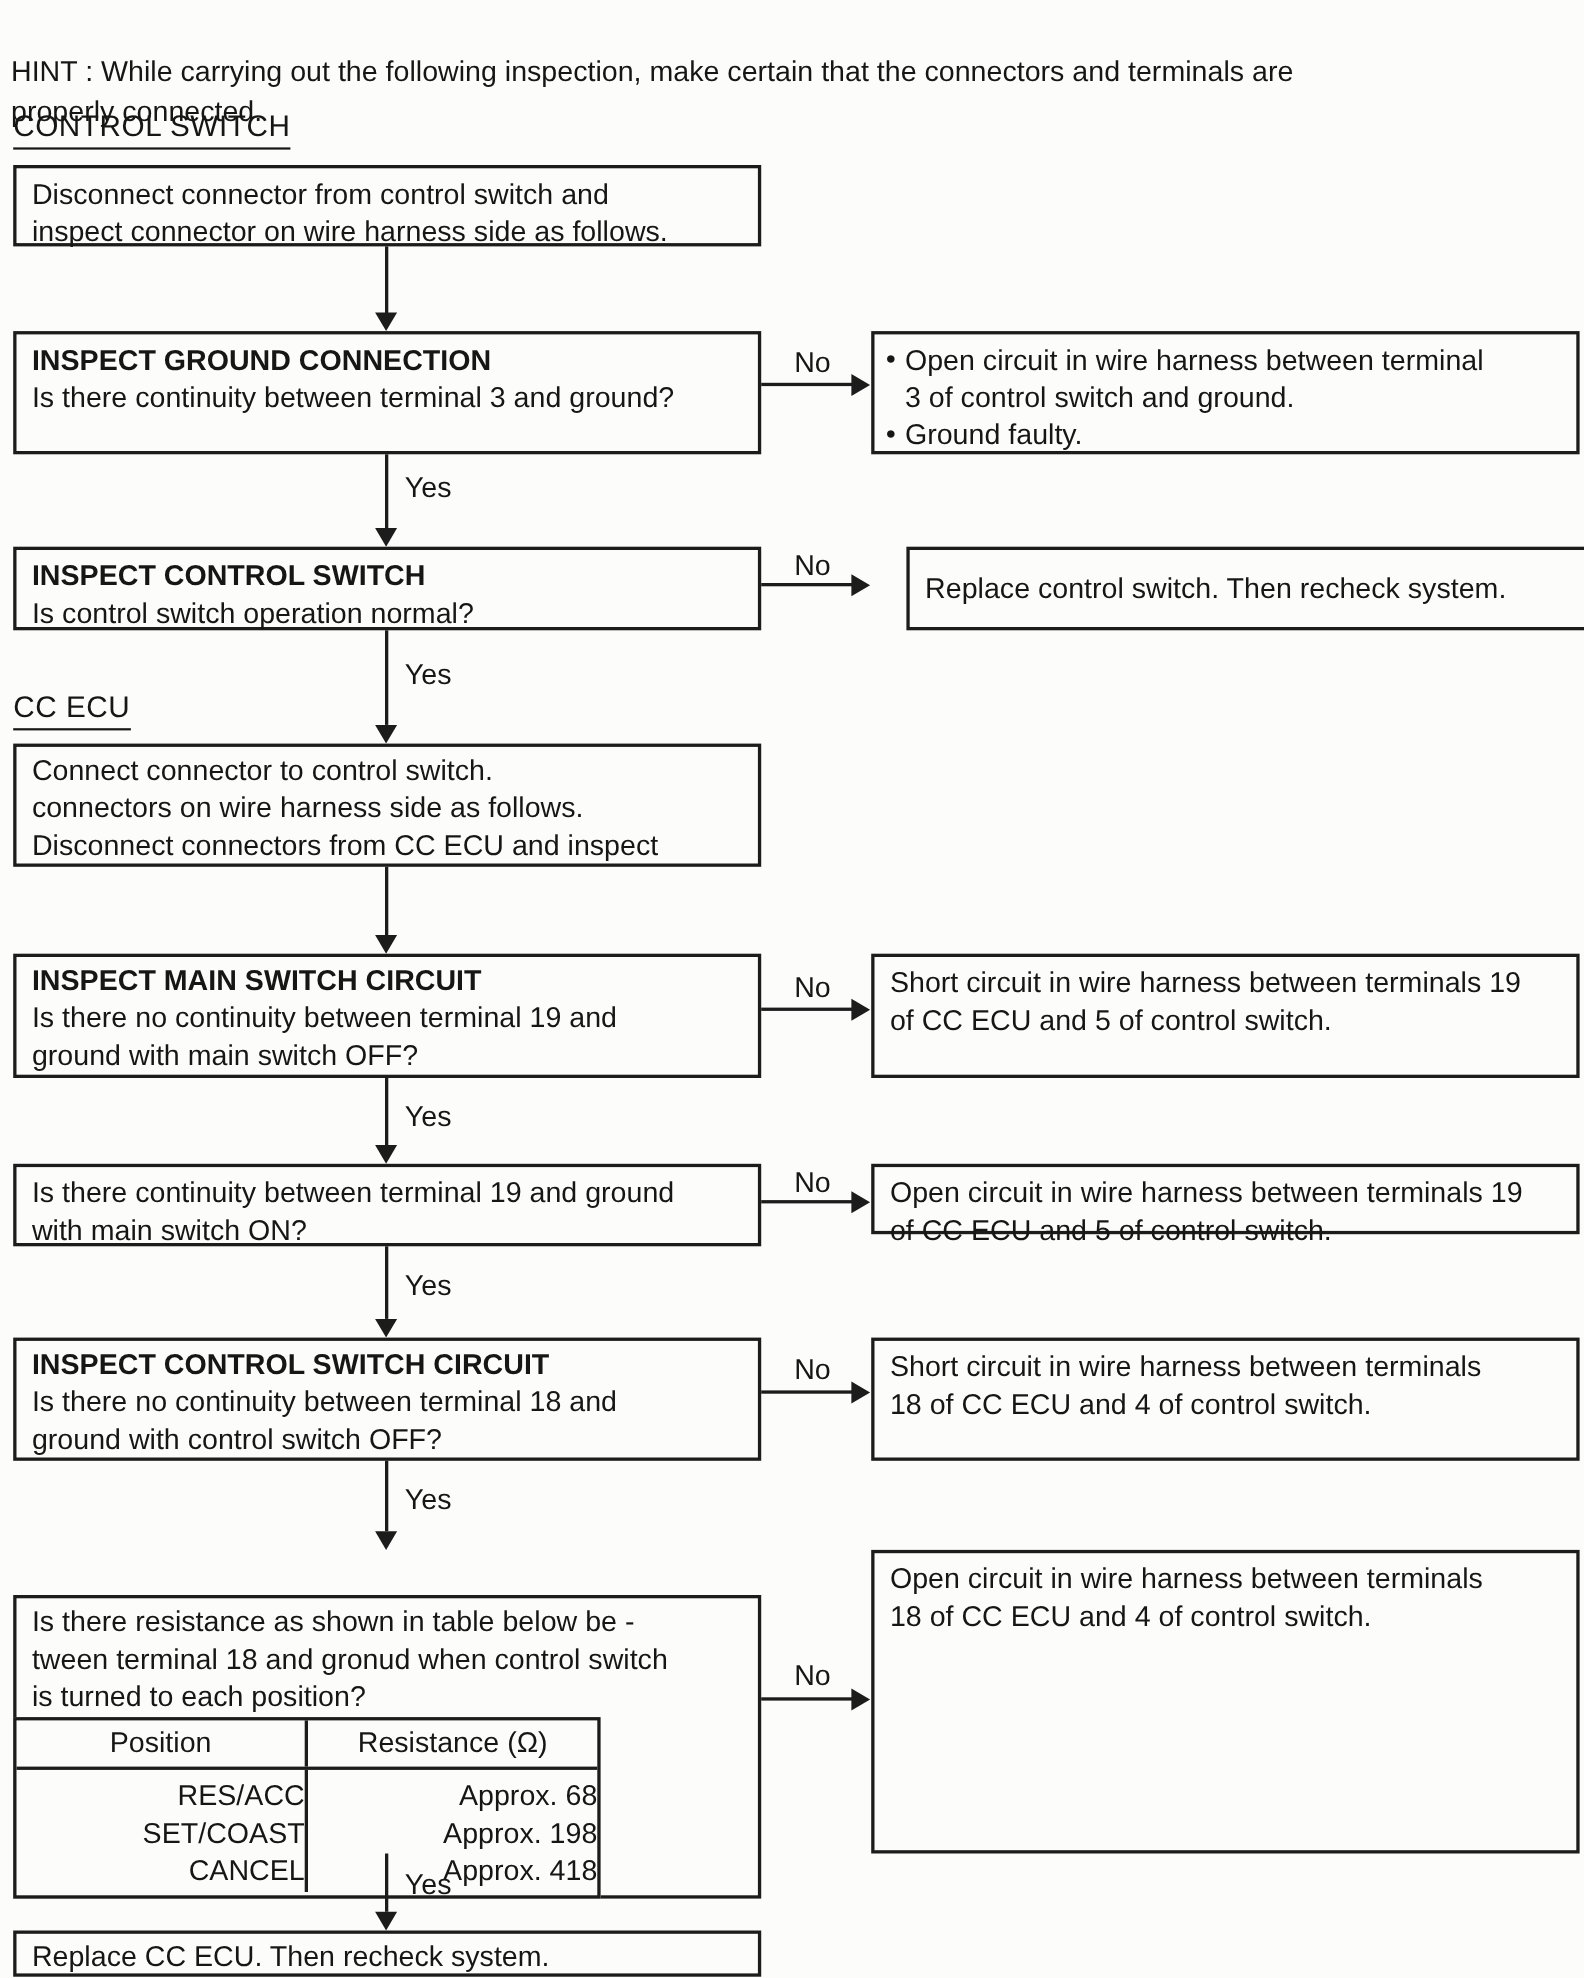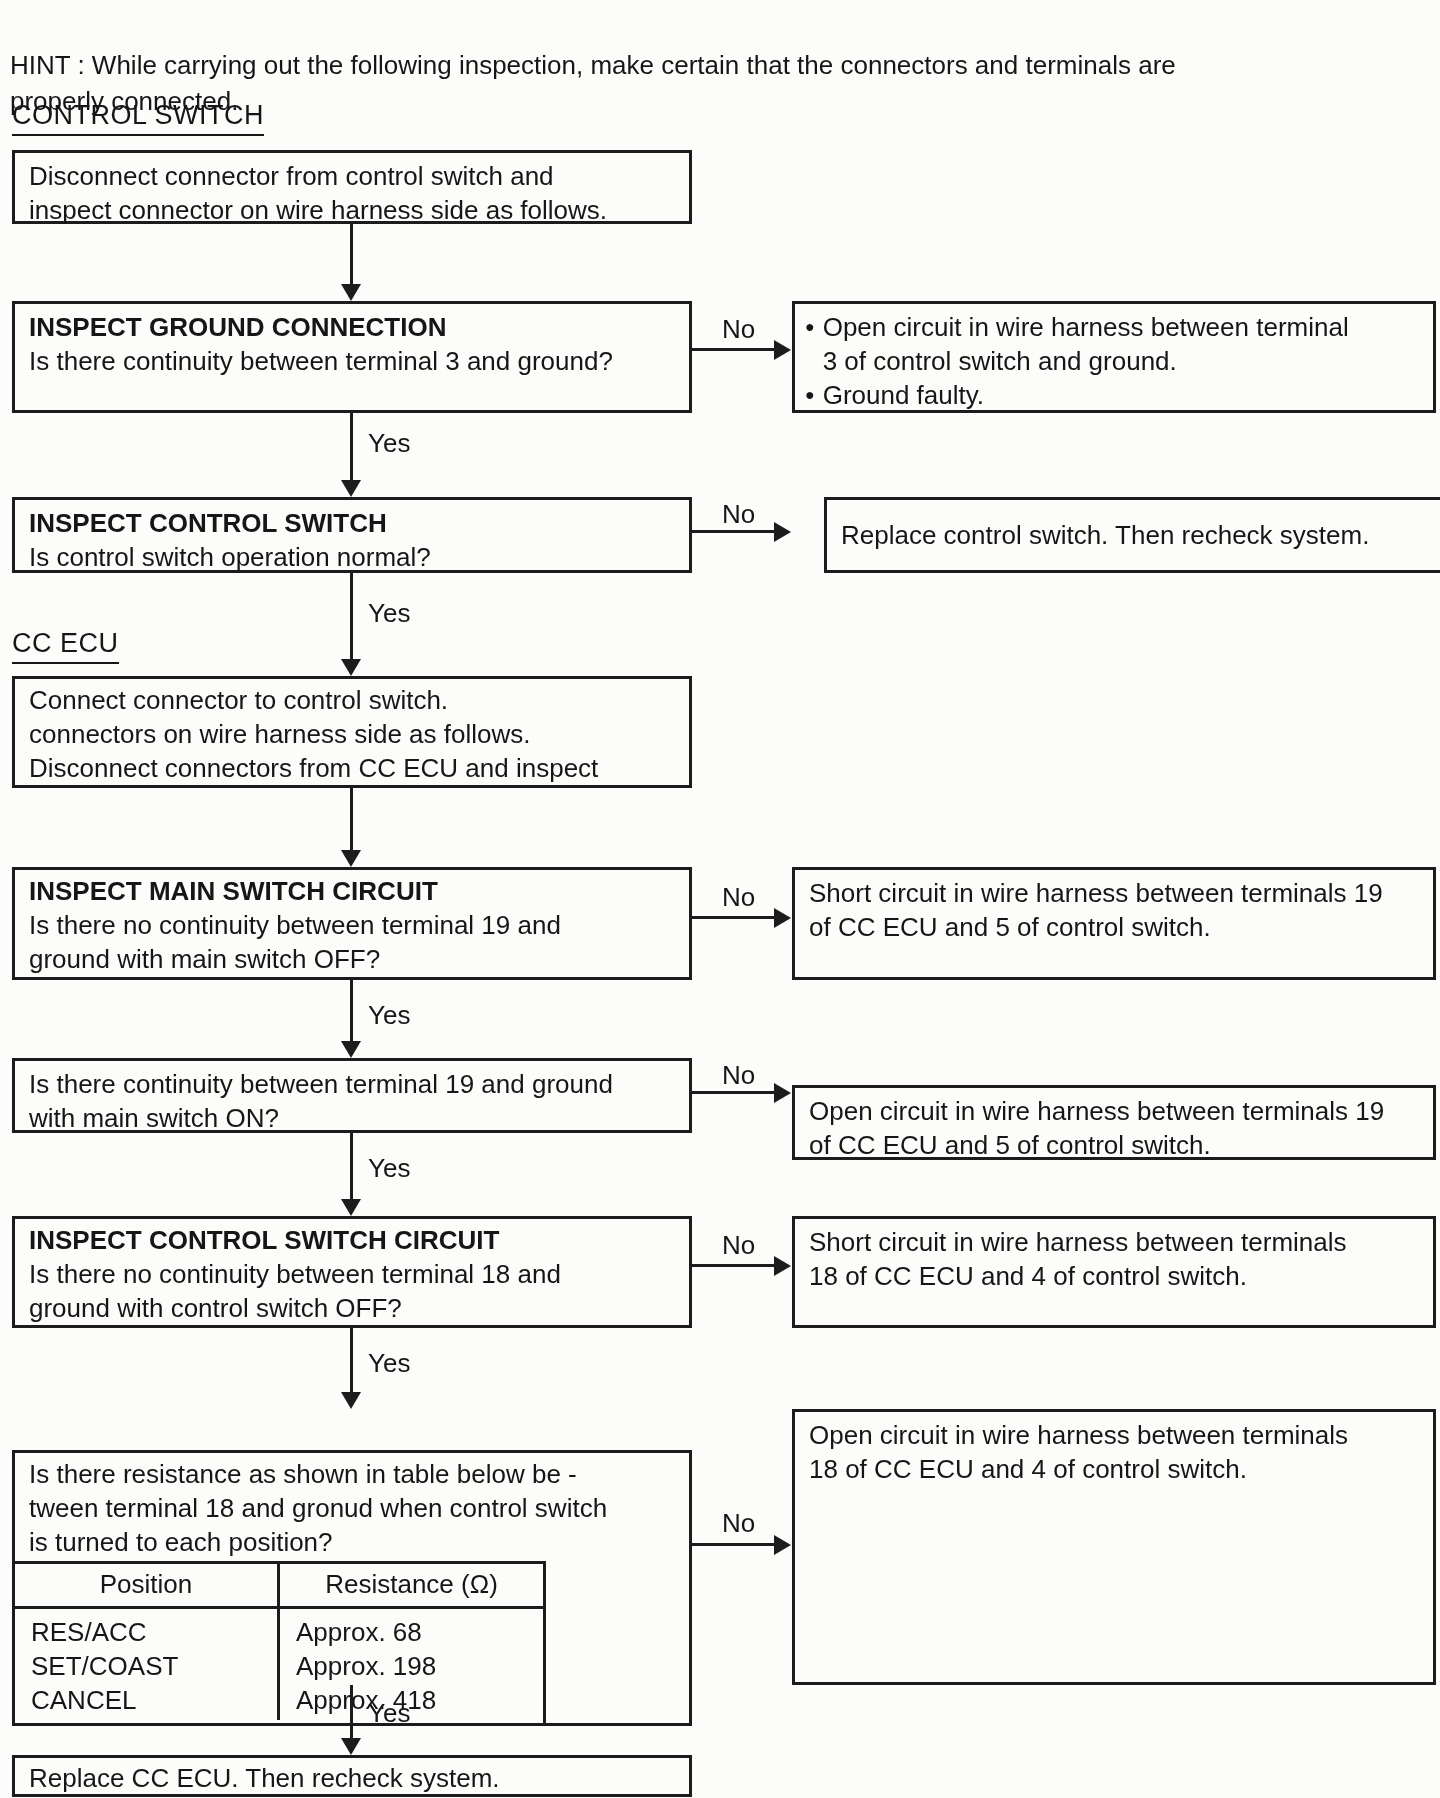--- a/index.html
+++ b/index.html
@@ -38,21 +38,21 @@
   .bullet-glyph { font-size:16px; line-height:34px; margin-right:8px; }
   
   .res-table {
     position:absolute; left:-3px; bottom:-3px; width:534px; height:165px;
     border:3px solid #1c1c1c; background:#fcfcfa;
   }
   .res-head { display:flex; height:45px; border-bottom:3px solid #1c1c1c; }
   .res-hc { padding-top:5px; text-align:center; font-size:26px; }
   .res-c1 { width:265px; border-right:3px solid #1c1c1c; }
   .res-c2 { flex:1; }
-  .res-body { display:flex; height:111px; }
+  .res-body { display:flex; height:111px;text-align:right; }
   .res-col { padding:6px 0 0 16px; }
   .res-col div { font-size:26px; line-height:34px; white-space:nowrap; }
 </style>
 </head>
 <body>
 
 <div class="abs t" style="left:10px; top:8px;">HINT : While carrying out the following inspection, make certain that the connectors and terminals are</div>
 <div class="abs t" style="left:10px; top:44px;">properly connected.</div>
 
 <div class="heading" style="left:12px; top:100px;">CONTROL SWITCH</div>
@@ -139,21 +139,21 @@
 
 <div class="flowlabel" style="left:368px; top:1000px;">Yes</div>
 <div class="vline" style="left:350px; top:980px; height:61px;"></div>
 <div class="ah-down" style="left:341px; top:1041px;"></div>
 
 <div class="box" style="left:12px; top:1058px; width:680px; height:75px;">
   <div class="t">Is there continuity between terminal 19 and ground</div>
   <div class="t">with main switch ON?</div>
 </div>
 
-<div class="box" style="left:792px; top:1058px; width:644px; height:75px;margin-top:27px;">
+<div class="box" style="left:792px; top:1058px; width:644px; height:64px;">
   <div class="t">Open circuit in wire harness between terminals 19</div>
   <div class="t">of CC ECU and 5 of control switch.</div>
 </div>
 
 <div class="flowlabel" style="left:722px; top:1060px;">No</div>
 <div class="hline" style="left:692px; top:1091px; width:84px;"></div>
 <div class="ah-right" style="left:774px; top:1083px;"></div>
 
 <div class="flowlabel" style="left:368px; top:1153px;">Yes</div>
 <div class="vline" style="left:350px; top:1133px; height:66px;"></div>

